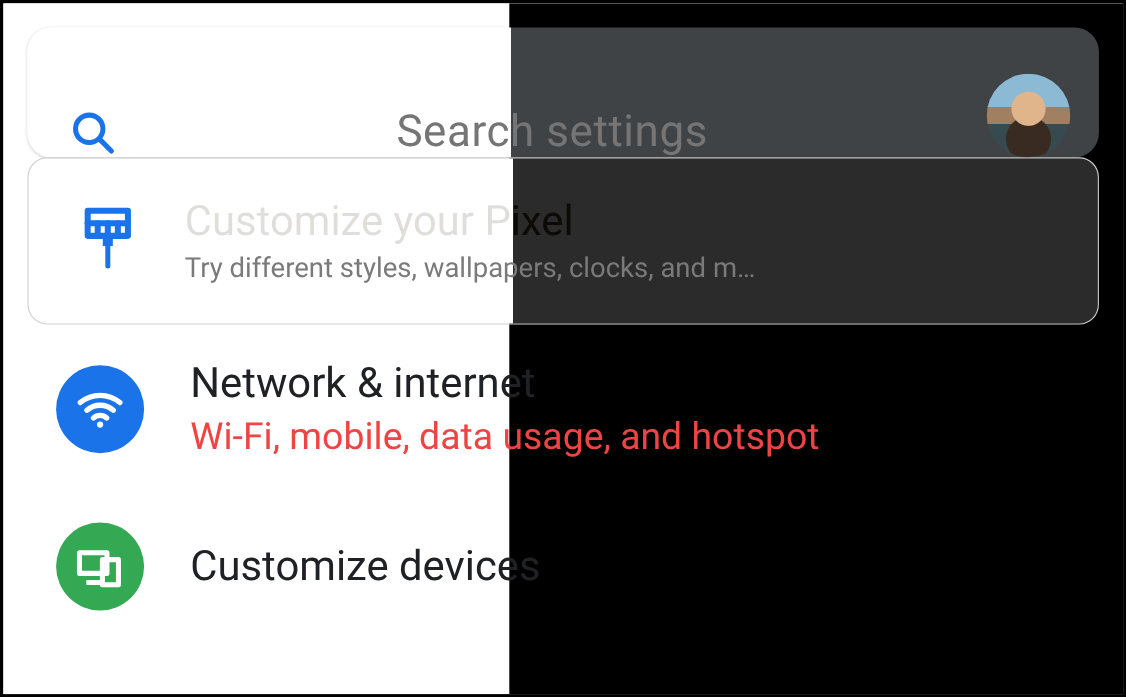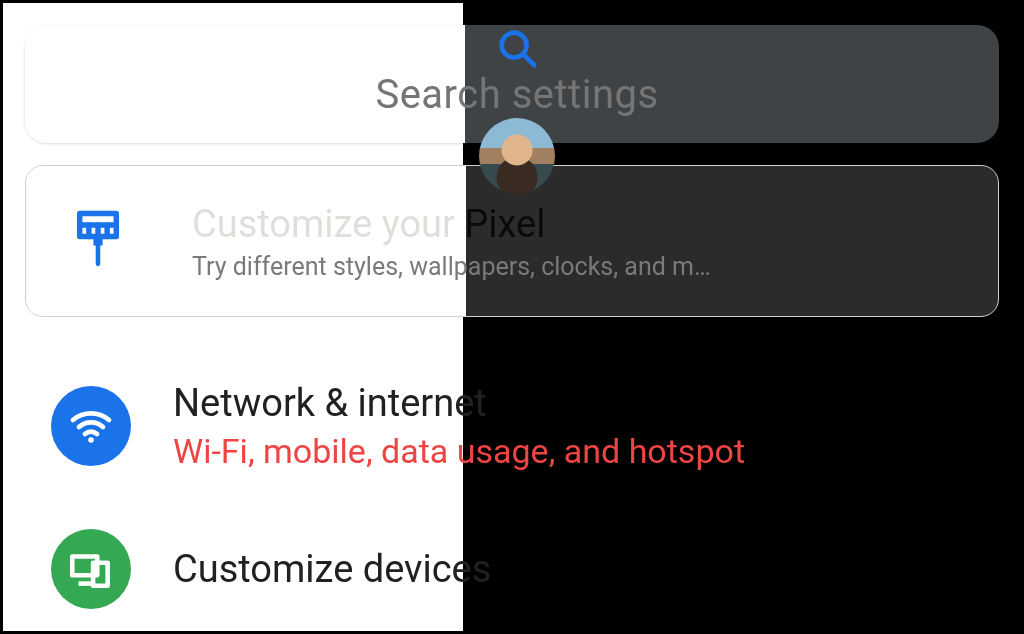--- a/index.html
+++ b/index.html
@@ -13,54 +13,53 @@
   .halves { position:absolute; inset:0; display:flex; }
   .half-light { width:460px; background:#fff; }
   .half-dark  { flex:1; background:#000; }
   .content { position:relative; z-index:2; padding:22px 22px 0 22px; }
 
   
   .search-bar {
     height:118px; border-radius:22px;
     background:linear-gradient(to right,#ffffff 0,#ffffff 440px,#404345 440px,#404345 100%);
     box-shadow:0 1px 3px rgba(0,0,0,0.15);
-    display:flex; align-items:center;
+    display:flex; align-items:flex-end;
     padding:0 26px 0 36px;
-    flex-direction:column;
   }
   .search-icon { color:#1a73e8; flex-shrink:0; }
   .search-placeholder {
     flex:1; text-align:center;
     font-size:40px; color:#757575; letter-spacing:0.5px;
   }
   .avatar {
     width:76px; height:76px; border-radius:50%; flex-shrink:0;
     background:
       radial-gradient(circle at 50% 42%, #e1b58b 0 15px, transparent 16px),
       radial-gradient(circle at 50% 78%, #3a2b22 0 20px, transparent 21px),
       linear-gradient(#8cb9d4 0 40%, #a08060 40% 60%, #374a50 60% 100%);
   }
 
   
   .customize-card {
-    margin-top:22px; height:152px; border-radius:18px;
+    height:152px; border-radius:18px;
     background:linear-gradient(to right,#ffffff 0,#ffffff 440px,#2b2b2b 440px,#2b2b2b 100%);
     border:1px solid #d0d0d0;
-    display:flex; align-items:center; gap:66px;
+    display:flex; align-items:center; gap:42px;
     padding:0 56px 0 44px;
   }
   .brush-icon { color:#1a73e8; flex-shrink:0; }
   .customize-text .title { font-size:38px; color:#202124; }
   .customize-text .sub   { font-size:25px; color:#7a7a7a; margin-top:6px; white-space:nowrap; overflow:hidden; text-overflow:ellipsis; max-width:760px;}
   
 
   
   .row {
     display:flex; align-items:center; gap:42px;
-    padding-left:26px; margin-top:64px;
+    padding-left:26px; margin-top:32px;
   }
   .icon-circle {
     width:80px; height:80px; border-radius:50%;
     display:flex; align-items:center; justify-content:center;
     flex-shrink:0;
   }
   .icon-blue  { background:#1a73e8; }
   .icon-green { background:#34a853; }
   .row-text .title { font-size:38px; color:#202124; }
   .row-text .sub   { font-size:34px; color:#ef4444; margin-top:6px; }

